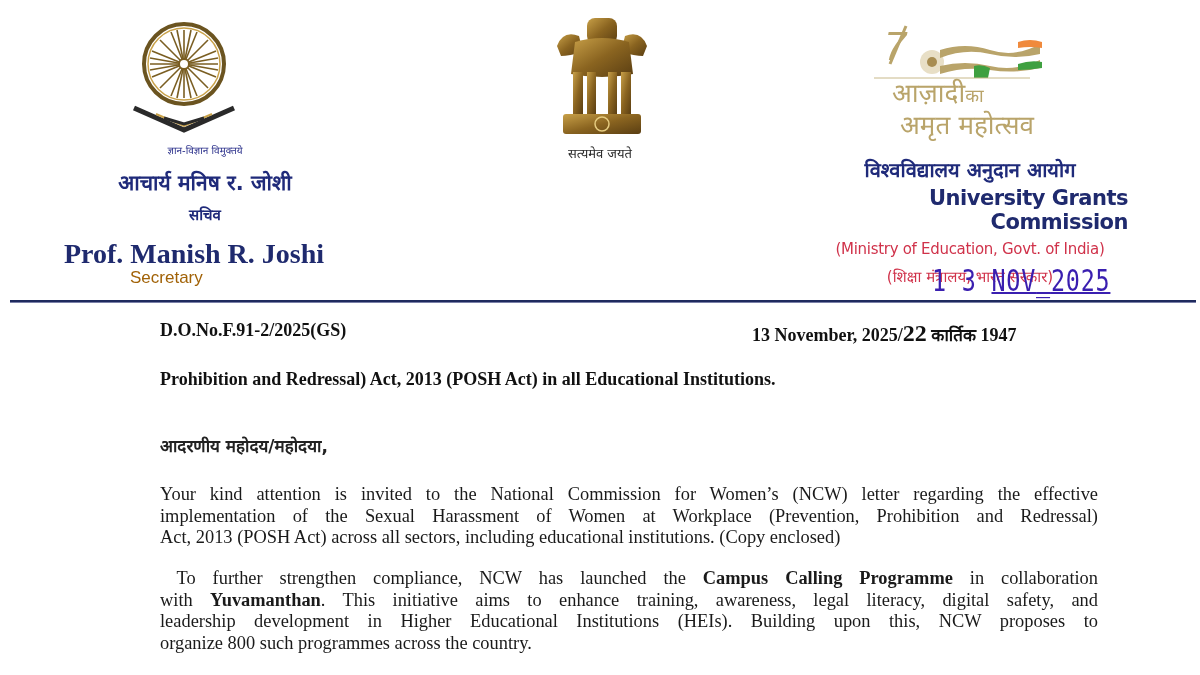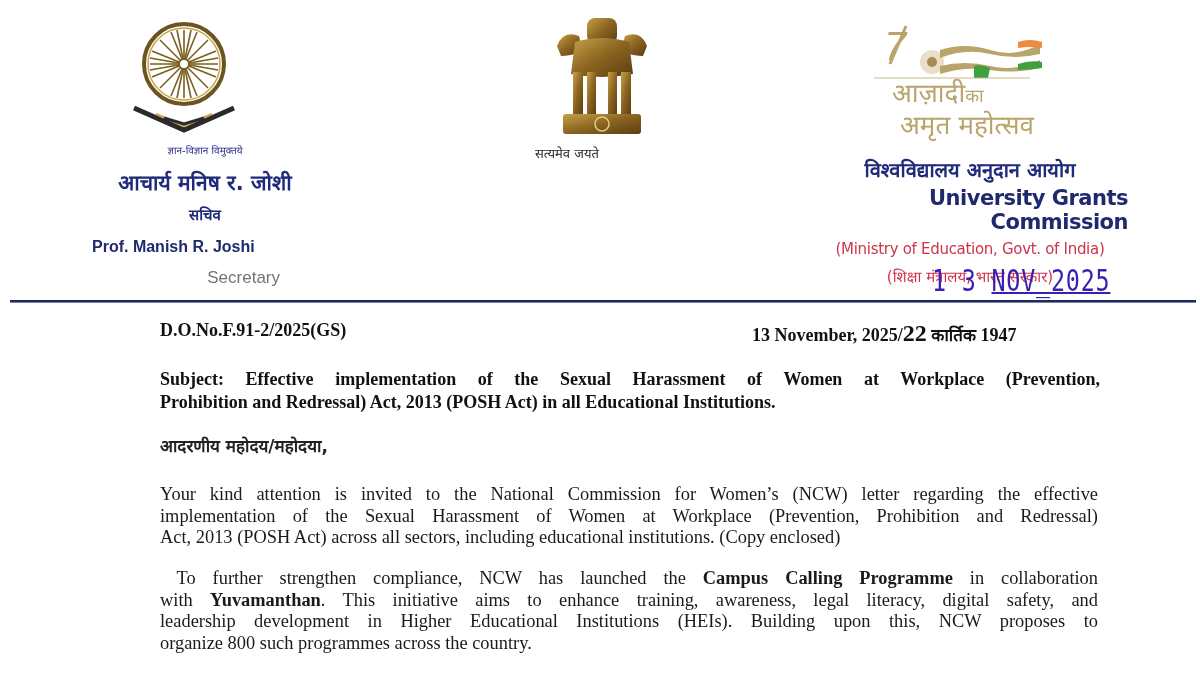--- a/index.html
+++ b/index.html
@@ -11,28 +11,28 @@
   .abs { position: absolute; }
 
   
   .ugc-logo { left: 128px; top: 18px; width: 112px; height: 118px; }
   .motto-small { left: 130px; top: 143px; width: 150px; text-align: center;
     font-family: "DejaVu Sans", sans-serif; font-size: 10px; color: #2a2f8a; }
   .hindi-name { left: 80px; top: 168px; width: 250px; text-align: center;
     font-family: "DejaVu Sans", sans-serif; font-size: 21px; font-weight: bold; color: #1f2a7a; }
   .hindi-title { left: 80px; top: 204px; width: 250px; text-align: center;
     font-family: "DejaVu Sans", sans-serif; font-size: 15px; font-weight: bold; color: #1f2a7a; }
-  .eng-name { left: 92px; top: 238px; width: 270px; text-align: left;
-    font-family: Liberation Sans, sans-serif; font-size: 16px; font-weight: bold; color: #1f2a6e; }
-  .eng-title { left: 130px; top: 268px; width: 150px; text-align: right;
-    font-family: "Liberation Sans", sans-serif; font-size: 17px; color: #737373; }
+  .eng-name { left: 64px; top: 238px; width: 270px; text-align: left;
+    font-family: Liberation Serif, serif; font-size: 28px; font-weight: bold; color: #1f2a6e; }
+  .eng-title { left: 130px; top: 268px; width: 150px; text-align: left;
+    font-family: "Liberation Sans", sans-serif; font-size: 17px; color: #a16207; }
 
   
   .emblem { left: 553px; top: 12px; width: 98px; height: 128px; }
-  .emblem-motto { left: 535px; top: 144px; width: 130px; 
+  .emblem-motto { left: 535px; top: 144px; width: 130px; text-align: center;
     font-family: "DejaVu Sans", sans-serif; font-size: 13px; color: #2a2a2a; }
 
   
   .amrit-logo { left: 870px; top: 20px; width: 200px; height: 96px; }
   .amrit-hindi-1 { left: 872px; top: 80px; font-family: "DejaVu Sans", sans-serif;
     font-size: 26px; color: #b9a46a; line-height: 1; margin-left: 20px; }
   .amrit-hindi-1 small { font-size: 18px; }
   .amrit-hindi-2 { left: 900px; top: 112px; font-family: "DejaVu Sans", sans-serif;
     font-size: 26px; color: #b9a46a; line-height: 1; }
   .ugc-hindi { left: 820px; top: 156px; width: 300px; text-align: center;
@@ -162,21 +162,20 @@
 
 <div class="abs divider"></div>
 <div class="abs divider2"></div>
 
 <div class="abs ref-no">D.O.No.F.91-2/2025(GS)</div>
 <div class="abs date-line">
   <span>13 November, 2025/</span><span class="big">22</span> <span class="hi">कार्तिक</span> <span>1947</span>
 </div>
 
 <div class="abs subject">
-  <span class="l1">Subject: Effective implementation of the Sexual Harassment of Women at Workplace (Prevention,</span>
   <span>Prohibition and Redressal) Act, 2013 (POSH Act) in all Educational Institutions.</span>
 </div>
 
 <div class="abs salutation">आदरणीय महोदय/महोदया,</div>
 
 <div class="abs para p1">
   <span class="jl">Your kind attention is invited to the National Commission for Women’s (NCW) letter regarding the effective</span>
   <span class="jl">implementation of the Sexual Harassment of Women at Workplace (Prevention, Prohibition and Redressal)</span>
   <span>Act, 2013 (POSH Act) across all sectors, including educational institutions. (Copy enclosed)</span>
 </div>

